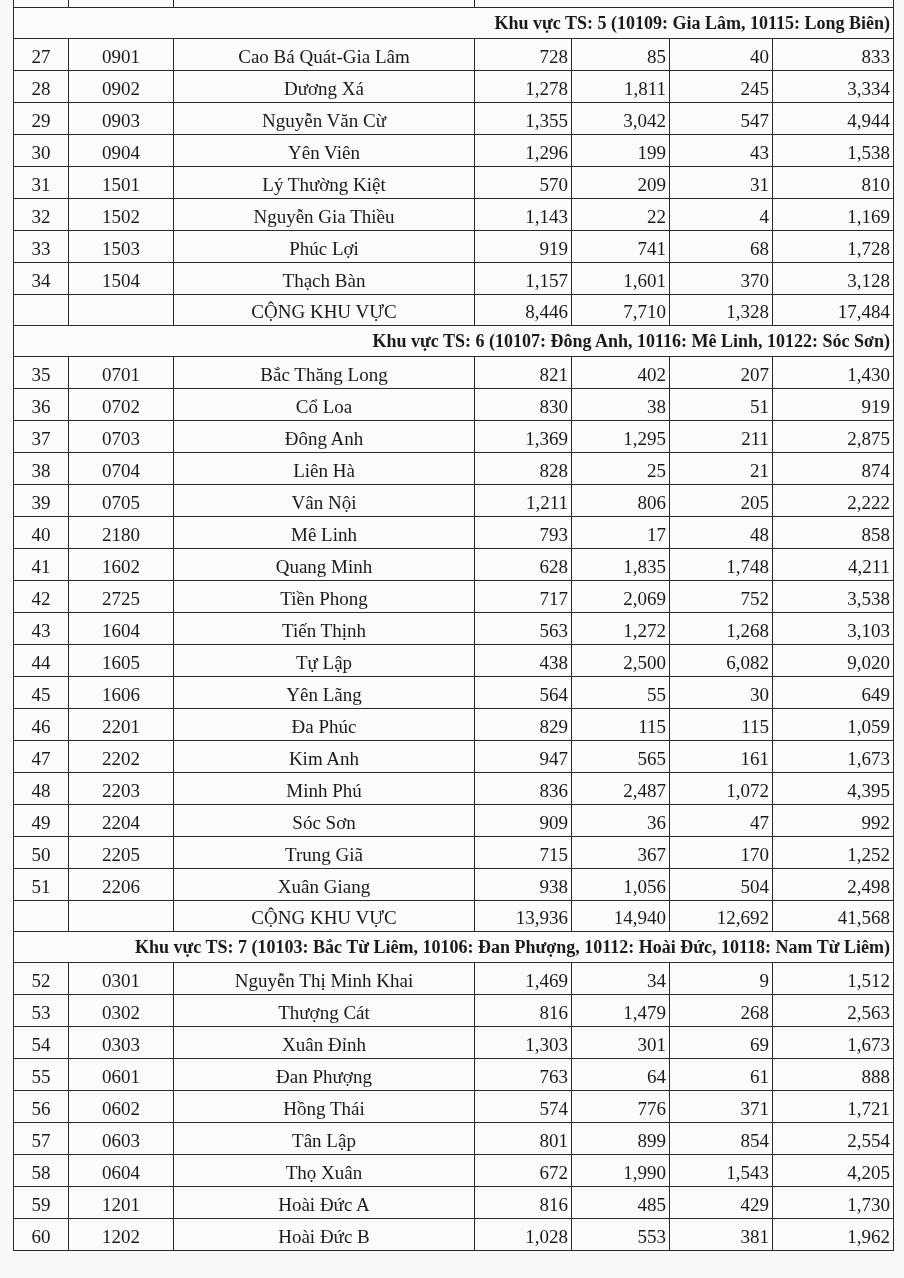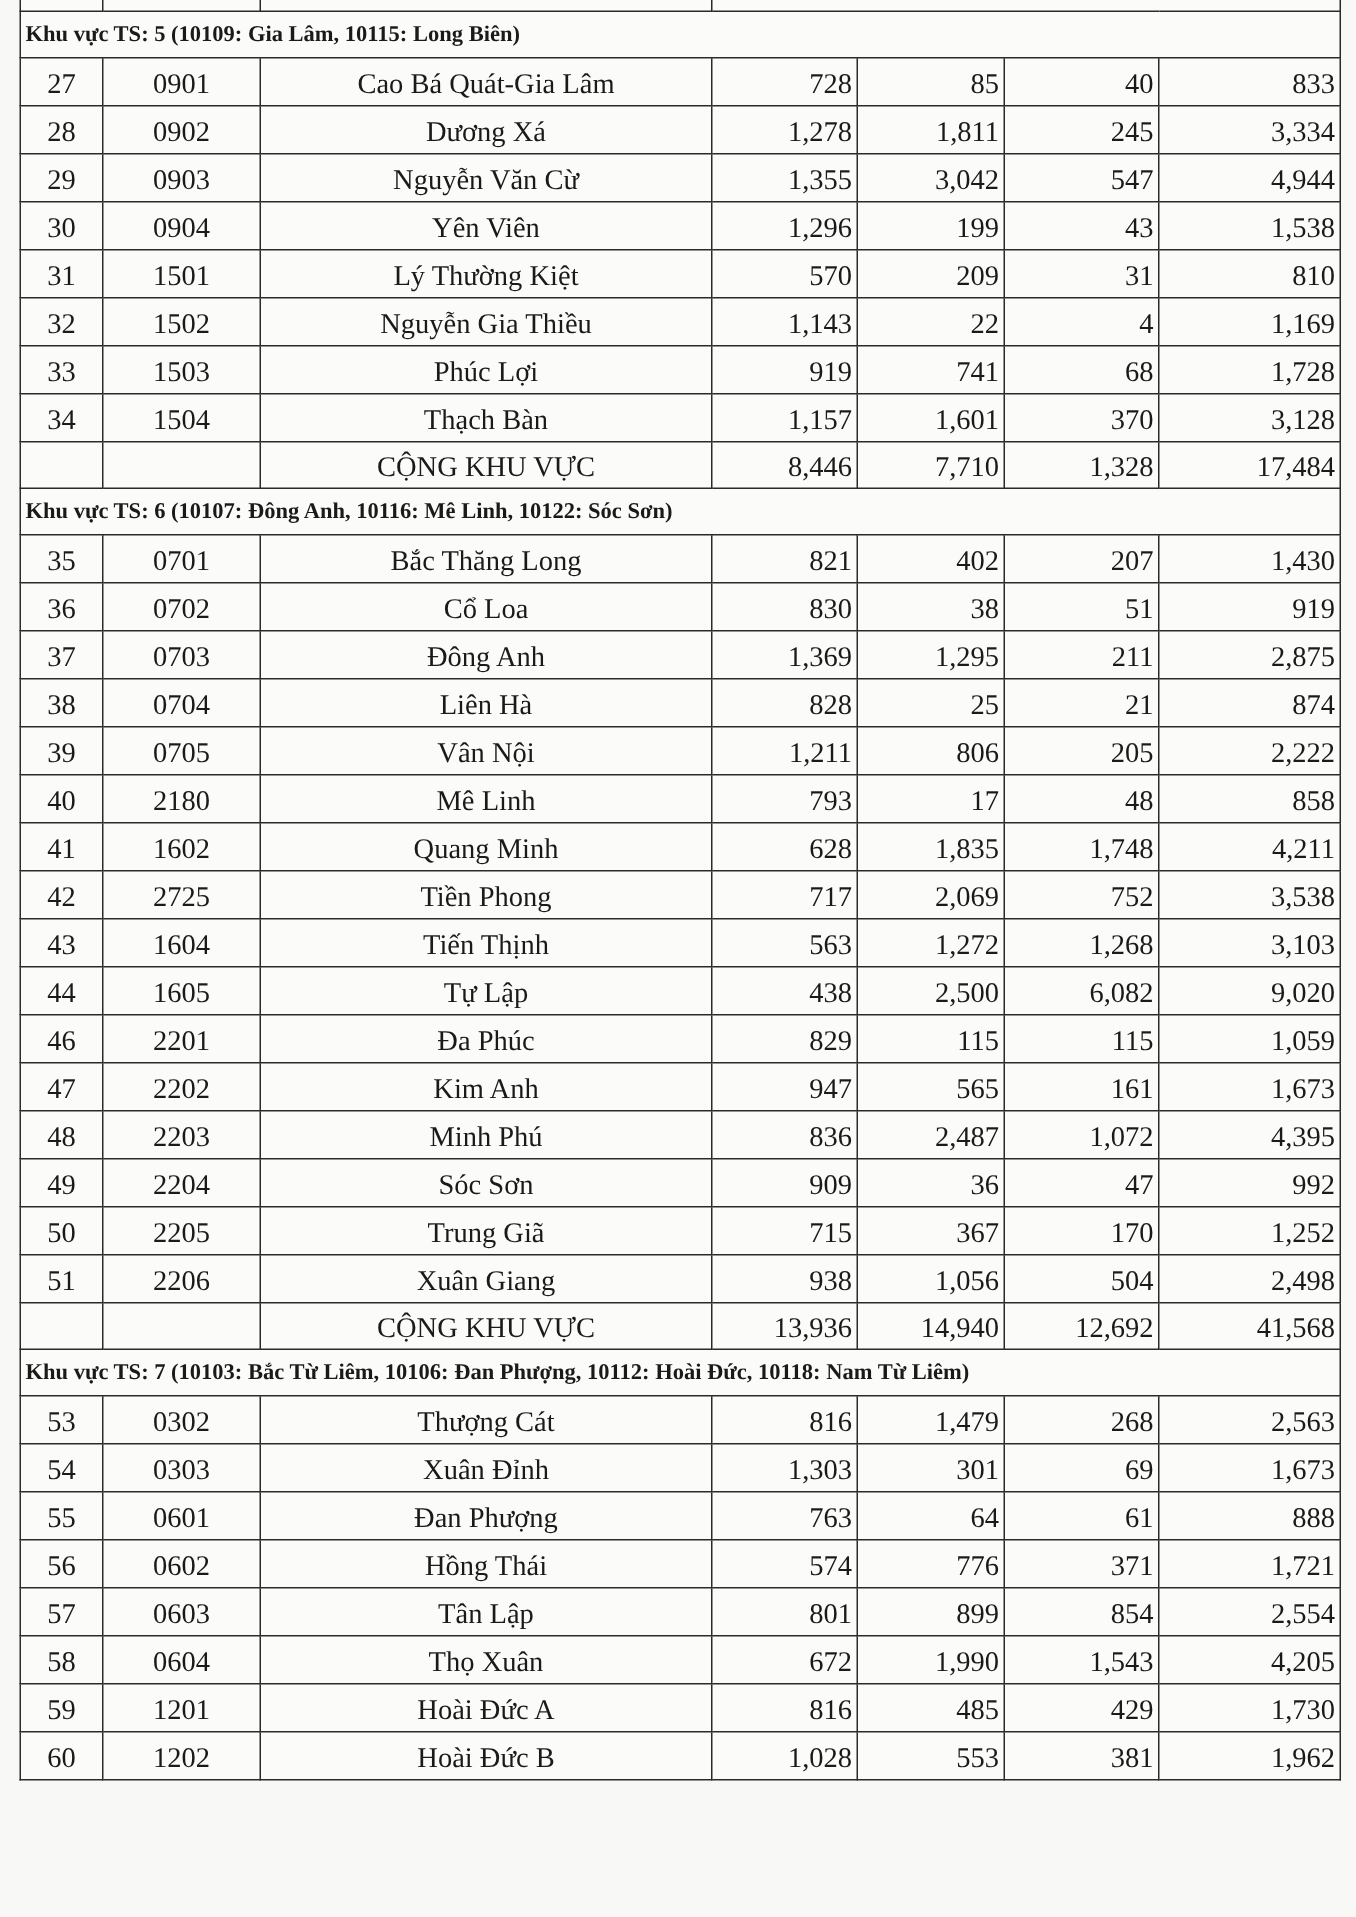--- a/index.html
+++ b/index.html
@@ -24,21 +24,21 @@
     col.c-code { width: 105px; }
     col.c-name { width: 301px; }
     col.c-n1 { width: 97px; }
     col.c-n2 { width: 98px; }
     col.c-n3 { width: 103px; }
     col.c-n4 { width: 121px; }
     td.stt, td.code { text-align: center; }
     td.name { text-align: center; padding-left: 4px; }
     td.num { text-align: right; padding-right: 2px; }
     tr.section td {
-      text-align: left; font-weight: bold; font-size: 15px;
+      text-align: right; font-weight: bold; font-size: 18px;
       height: 30px; vertical-align: middle; line-height: 26px;
     }
     tr.top-stub td { height: 14px; }
     tr.total td { height: 30px; }
   </style>
 </head>
 <body>
 
 <div class="page">
   <table class="tbl">
@@ -229,20 +229,29 @@
         <tr>
           <td class="stt">44</td>
           <td class="code">1605</td>
           <td class="name">Tự Lập</td>
           <td class="num">438</td>
           <td class="num">2,500</td>
           <td class="num">6,082</td>
           <td class="num">9,020</td>
         </tr>
         <tr>
+          <td class="stt">45</td>
+          <td class="code">1606</td>
+          <td class="name">Yên Lãng</td>
+          <td class="num">564</td>
+          <td class="num">55</td>
+          <td class="num">30</td>
+          <td class="num">649</td>
+        </tr>
+        <tr>
           <td class="stt">46</td>
           <td class="code">2201</td>
           <td class="name">Đa Phúc</td>
           <td class="num">829</td>
           <td class="num">115</td>
           <td class="num">115</td>
           <td class="num">1,059</td>
         </tr>
         <tr>
           <td class="stt">47</td>
@@ -295,20 +304,29 @@
           <td class="name">CỘNG KHU VỰC</td>
           <td class="num">13,936</td>
           <td class="num">14,940</td>
           <td class="num">12,692</td>
           <td class="num">41,568</td>
         </tr>
         <tr class="section">
           <td colspan="7">Khu vực TS: 7 (10103: Bắc Từ Liêm, 10106: Đan Phượng, 10112: Hoài Đức, 10118: Nam Từ Liêm)</td>
         </tr>
         <tr>
+          <td class="stt">52</td>
+          <td class="code">0301</td>
+          <td class="name">Nguyễn Thị Minh Khai</td>
+          <td class="num">1,469</td>
+          <td class="num">34</td>
+          <td class="num">9</td>
+          <td class="num">1,512</td>
+        </tr>
+        <tr>
           <td class="stt">53</td>
           <td class="code">0302</td>
           <td class="name">Thượng Cát</td>
           <td class="num">816</td>
           <td class="num">1,479</td>
           <td class="num">268</td>
           <td class="num">2,563</td>
         </tr>
         <tr>
           <td class="stt">54</td>

